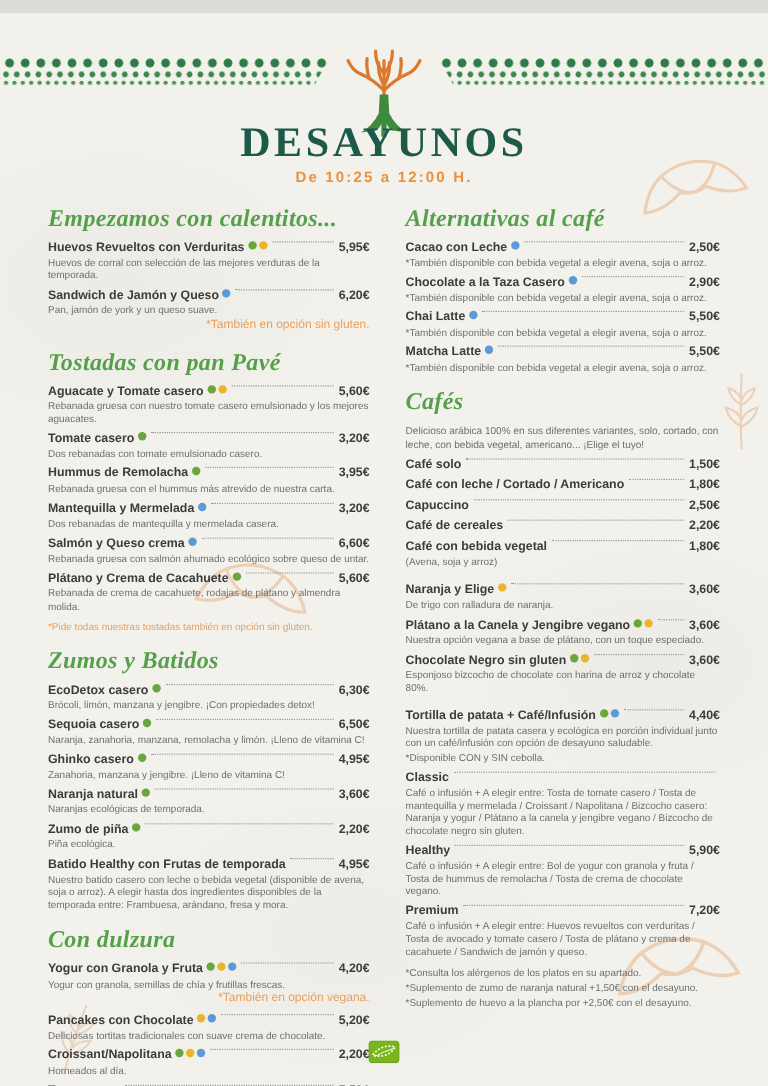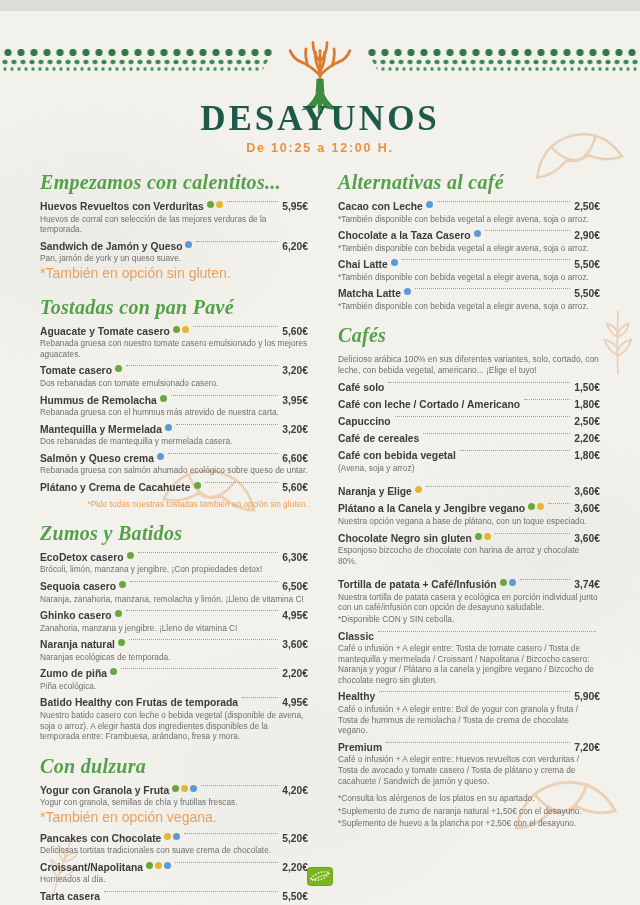--- a/index.html
+++ b/index.html
@@ -33,23 +33,23 @@
      color:#55a14a;font-size:20px;margin:0 0 7px 0;letter-spacing:.3px;}
   .section-intro{font-size:8.4px;color:#6f6f6f;line-height:1.3;margin:0 0 6px 0;}
   .item{margin-bottom:6px;}
   .item-row{display:flex;align-items:flex-start;}
   .item-name{font-weight:700;font-size:10.3px;white-space:nowrap;}
   .badges{display:inline-flex;gap:2px;margin:0 0 2px 3px;}
   .badge{width:7px;height:7px;border-radius:50%;display:inline-block;}
   .leader{flex:1;min-width:8px;border-bottom:1.6px dotted #9a9a98;margin:0 4px 2.5px;}
   .item-price{font-weight:700;font-size:10.3px;white-space:nowrap;}
   .item-desc{font-size:8.3px;color:#6f6f6f;line-height:1.28;margin-top:1.5px;}
-  .item-note{font-size:14px;color:#e8a05c;line-height:1.28;margin-top:1px;}
+  .item-note{font-size:10px;color:#e8a05c;line-height:1.28;margin-top:1px;text-align:right;}
   .item-subnote{font-size:8.3px;color:#6f6f6f;line-height:1.28;margin-top:1px;}
-  .section-footnote{font-size:8.3px;color:#e8a05c;margin-top:2px;text-align:right;}
+  .section-footnote{font-size:8.3px;color:#e8a05c;margin-top:2px;}
   .final-note{font-size:8.3px;color:#6f6f6f;line-height:1.5;}
   .final-notes{margin-top:6px;}
   
   .decor{position:absolute;opacity:.45;pointer-events:none;}
   .eu-logo{position:absolute;left:50%;transform:translateX(-50%);top:856px;}
 </style>
 </head>
 <body>
 
 <div class="page">
@@ -214,20 +214,21 @@
           </div>
           <div class="item">
             <div class="item-row">
               <span class="item-name">Plátano y Crema de Cacahuete</span>
               <span class="badges">
                 <span class="badge" style="background: rgb(106, 166, 61);"></span>
               </span>
               <span class="leader"></span>
               <span class="item-price">5,60€</span>
             </div>
+            <div class="item-desc">Rebanada de crema de cacahuete, rodajas de plátano y almendra molida.</div>
           </div>
           <div class="section-footnote">*Pide todas nuestras tostadas también en opción sin gluten.</div>
         </section>
         <section class="menu-section">
           <h2 class="section-title">Zumos y Batidos</h2>
           <div class="item">
             <div class="item-row">
               <span class="item-name">EcoDetox casero</span>
               <span class="badges">
                 <span class="badge" style="background: rgb(106, 166, 61);"></span>
@@ -432,20 +433,21 @@
         <section class="menu-section">
           <div class="item">
             <div class="item-row">
               <span class="item-name">Naranja y Elige</span>
               <span class="badges">
                 <span class="badge" style="background: rgb(232, 182, 44);"></span>
               </span>
               <span class="leader"></span>
               <span class="item-price">3,60€</span>
             </div>
+            <div class="item-desc">De trigo con ralladura de naranja.</div>
           </div>
           <div class="item">
             <div class="item-row">
               <span class="item-name">Plátano a la Canela y Jengibre vegano</span>
               <span class="badges">
                 <span class="badge" style="background: rgb(106, 166, 61);"></span>
                 <span class="badge" style="background: rgb(232, 182, 44);"></span>
               </span>
               <span class="leader"></span>
               <span class="item-price">3,60€</span>
@@ -467,21 +469,21 @@
         </section>
         <section class="menu-section">
           <div class="item">
             <div class="item-row">
               <span class="item-name">Tortilla de patata + Café/Infusión</span>
               <span class="badges">
                 <span class="badge" style="background: rgb(106, 166, 61);"></span>
                 <span class="badge" style="background: rgb(91, 155, 213);"></span>
               </span>
               <span class="leader"></span>
-              <span class="item-price">3,74€</span>
+              <span class="item-price">4,40€</span>
             </div>
             <div class="item-desc">Nuestra tortilla de patata casera y ecológica en porción individual junto con un café/infusión con opción de desayuno saludable.</div>
             <div class="item-subnote">*Disponible CON y SIN cebolla.</div>
           </div>
           <div class="item">
             <div class="item-row">
               <span class="item-name">Classic</span>
               <span class="leader"></span>
               <span class="item-price"></span>
             </div>

